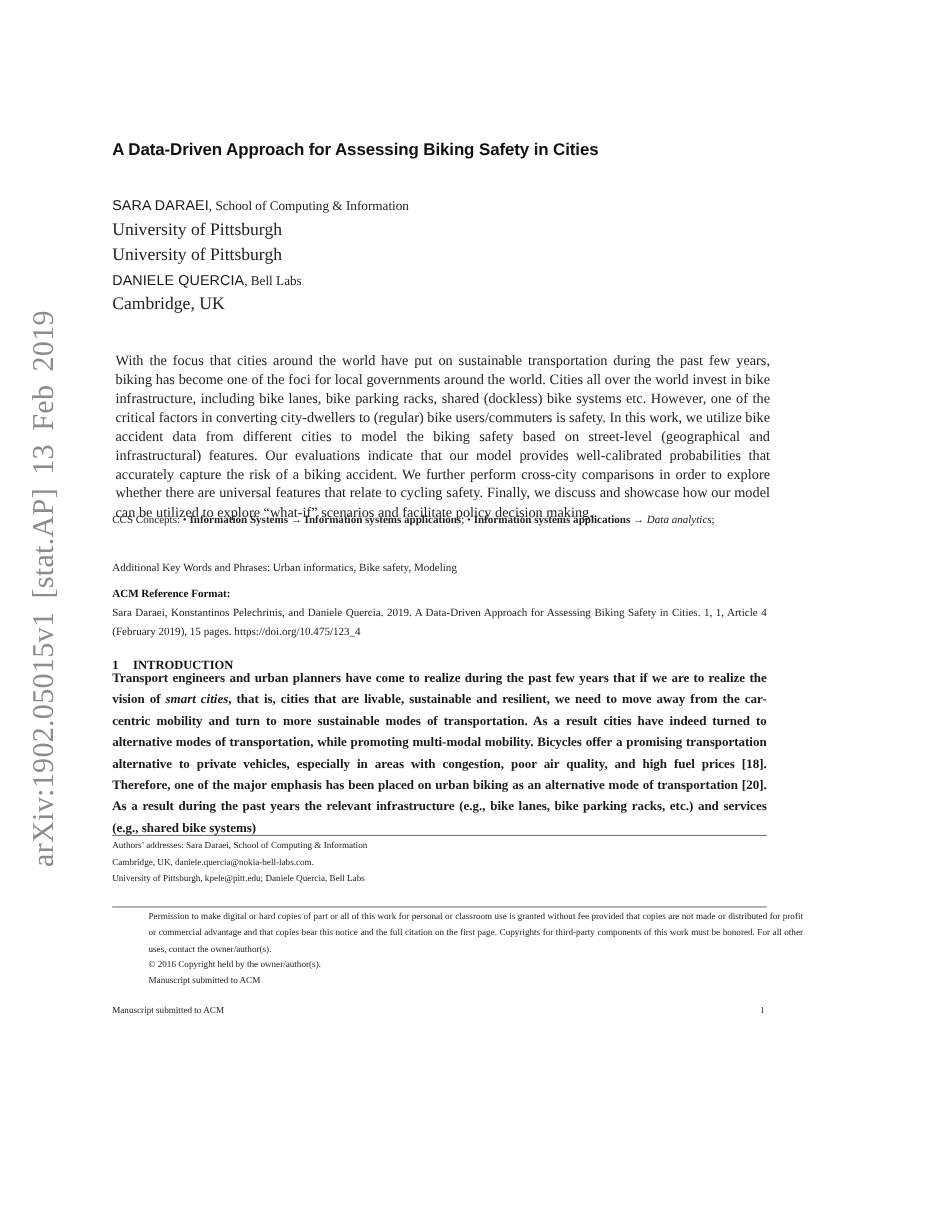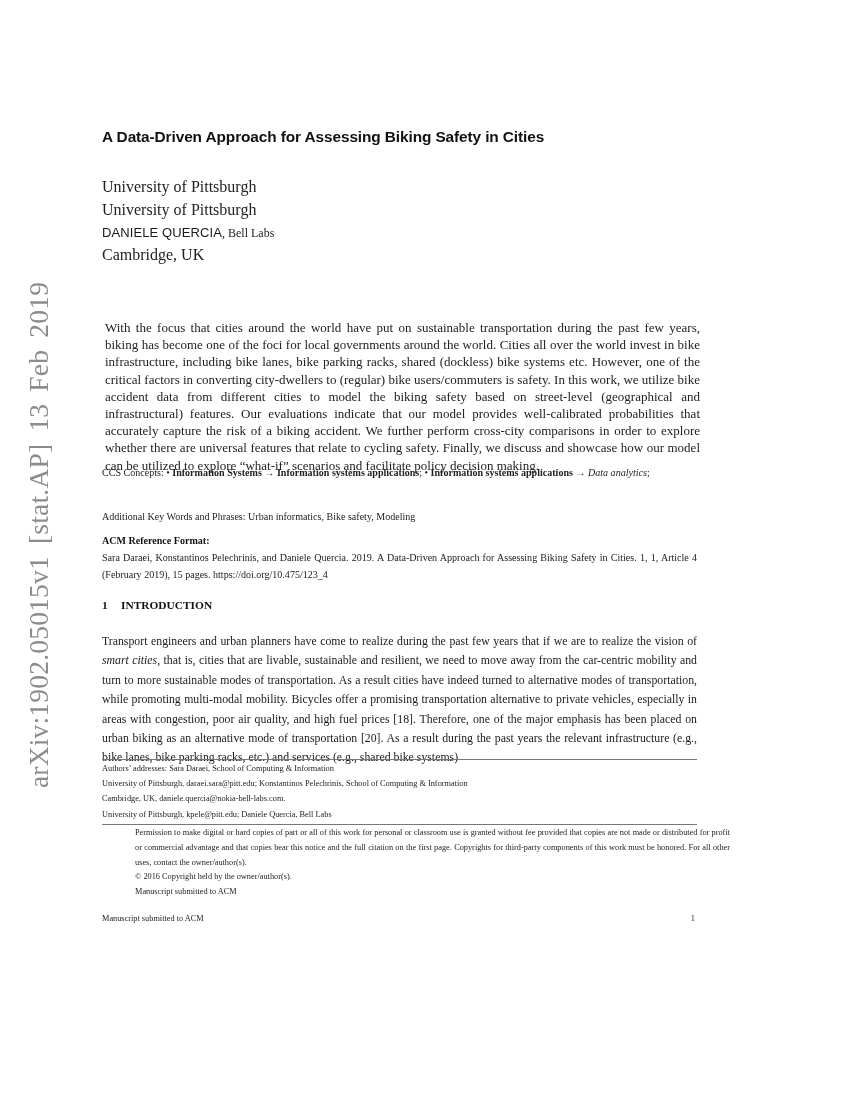--- a/index.html
+++ b/index.html
@@ -134,27 +134,28 @@
       font-size: 11.4px;
       color: #111;
       white-space: nowrap;
     }
     .section-head .num {
       display: inline-block;
       width: 19px;
     }
     .intro {
       position: absolute;
-      top: 632px;
+      top: 607px;
       left: 0;
       width: 595px;
       font-size: 11.8px;
       line-height: 19.4px;
       text-align: justify;
       color: #1a1a1a;
+      font-weight: bold;
     }
     .intro i { font-style: italic; }
     .rule {
       position: absolute;
       left: 0;
       width: 595px;
       height: 0;
       border-top: 1.2px solid #777;
     }
     .rule-1 { top: 759px; }
@@ -199,20 +200,23 @@
 <div class="arxiv-stamp">
   <span>arXiv:1902.05015v1  [stat.AP]  13 Feb 2019</span>
 </div>
 
 <div class="page">
 
   <div class="title">A Data-Driven Approach for Assessing Biking Safety in Cities</div>
 
   <div class="authors">
     <div class="author-line">
+      <span class="author-name">SARA DARAEI</span><span class="author-affil">, School of Computing &amp; Information</span>
+    </div>
+    <div class="author-line">
       <span class="author-place">University of Pittsburgh</span>
     </div>
     <div class="author-line">
       <span class="author-place">University of Pittsburgh</span>
     </div>
     <div class="author-line">
       <span class="author-name">DANIELE QUERCIA</span><span class="author-affil">, Bell Labs</span>
     </div>
     <div class="author-line">
       <span class="author-place">Cambridge, UK</span>
@@ -231,21 +235,20 @@
   <div class="section-head">
     <span class="num">1</span><span>INTRODUCTION</span>
   </div>
 
   <p class="intro" style="margin:0"><span>Transport engineers and urban planners have come to realize during the past few years that if we are to realize the vision of </span><i>smart cities</i><span>, that is, cities that are livable, sustainable and resilient, we need to move away from the car-centric mobility and turn to more sustainable modes of transportation. As a result cities have indeed turned to alternative modes of transportation, while promoting multi-modal mobility. Bicycles offer a promising transportation alternative to private vehicles, especially in areas with congestion, poor air quality, and high fuel prices [18]. Therefore, one of the major emphasis has been placed on urban biking as an alternative mode of transportation [20]. As a result during the past years the relevant infrastructure (e.g., bike lanes, bike parking racks, etc.) and services (e.g., shared bike systems)</span></p>
 
   <div class="rule rule-1"></div>
 
   <div class="addresses">
     <div>Authors’ addresses: Sara Daraei, School of Computing &amp; Information</div>
-    <div>University of Pittsburgh, daraei.sara@pitt.edu; Konstantinos Pelechrinis, School of Computing &amp; Information</div>
     <div>Cambridge, UK, daniele.quercia@nokia-bell-labs.com.</div>
     <div>University of Pittsburgh, kpele@pitt.edu; Daniele Quercia, Bell Labs</div>
   </div>
 
   <div class="rule rule-2"></div>
 
   <div class="permission">
     <div>Permission to make digital or hard copies of part or all of this work for personal or classroom use is granted without fee provided that copies are not made or distributed for profit or commercial advantage and that copies bear this notice and the full citation on the first page. Copyrights for third-party components of this work must be honored. For all other uses, contact the owner/author(s).</div>
     <div>© 2016 Copyright held by the owner/author(s).</div>
     <div>Manuscript submitted to ACM</div>

